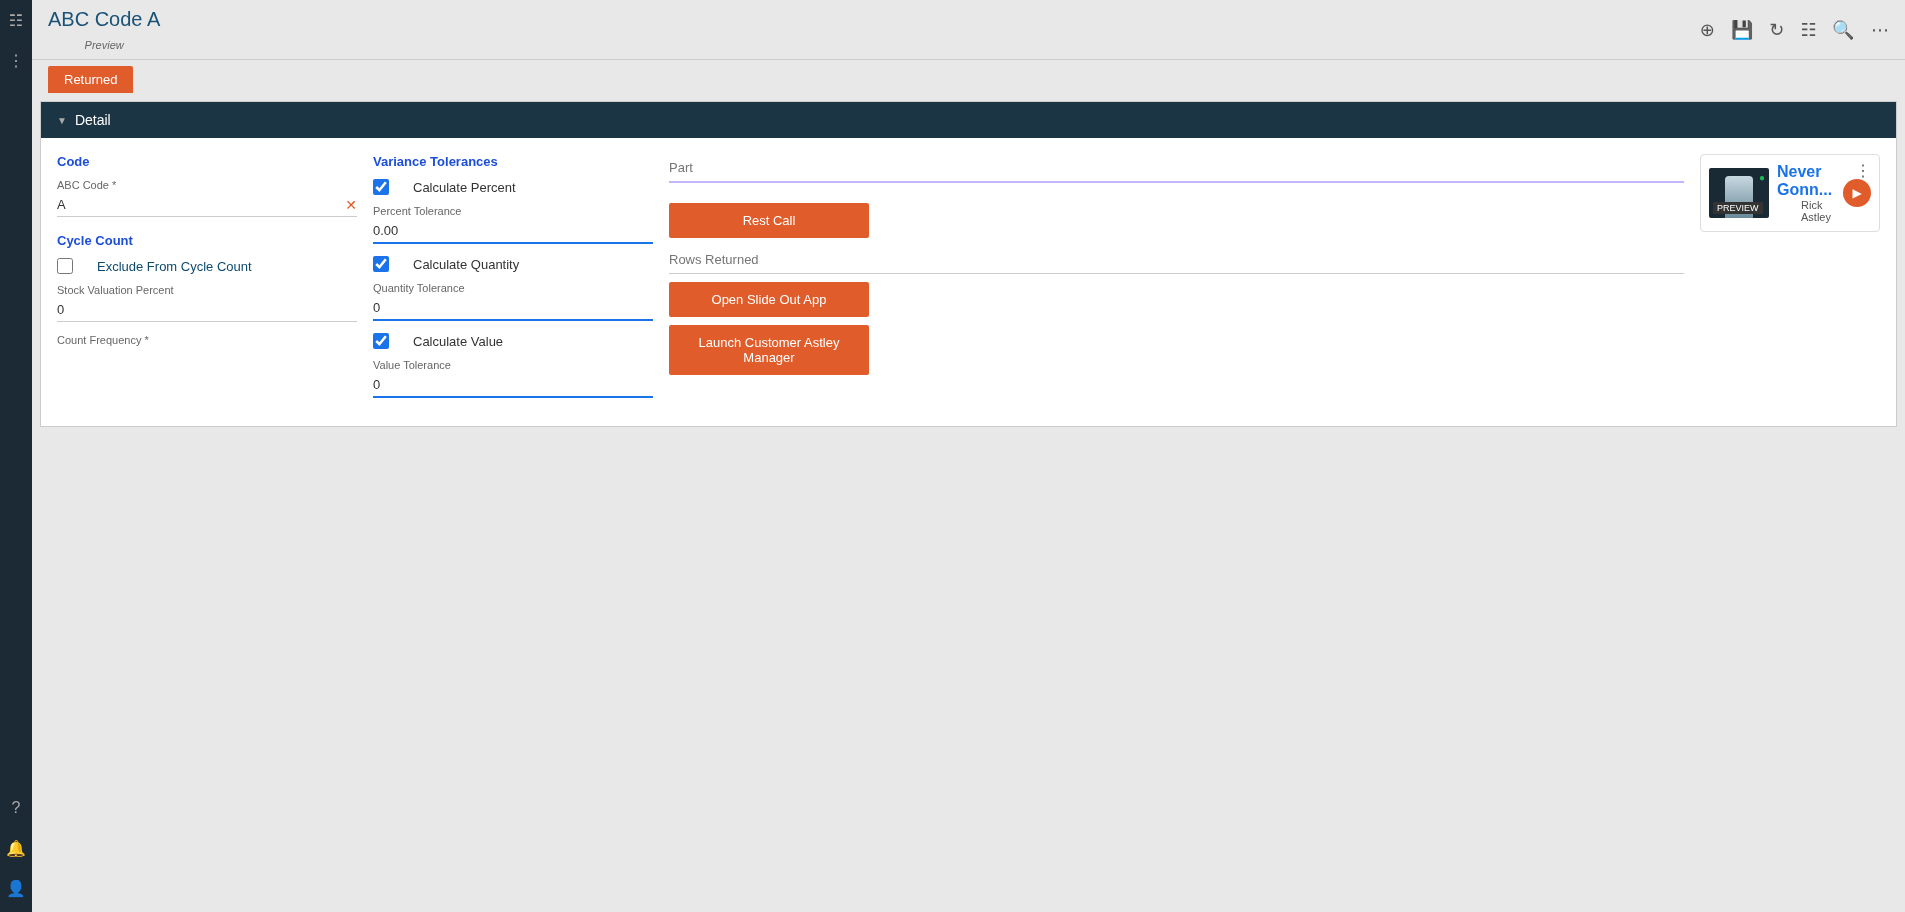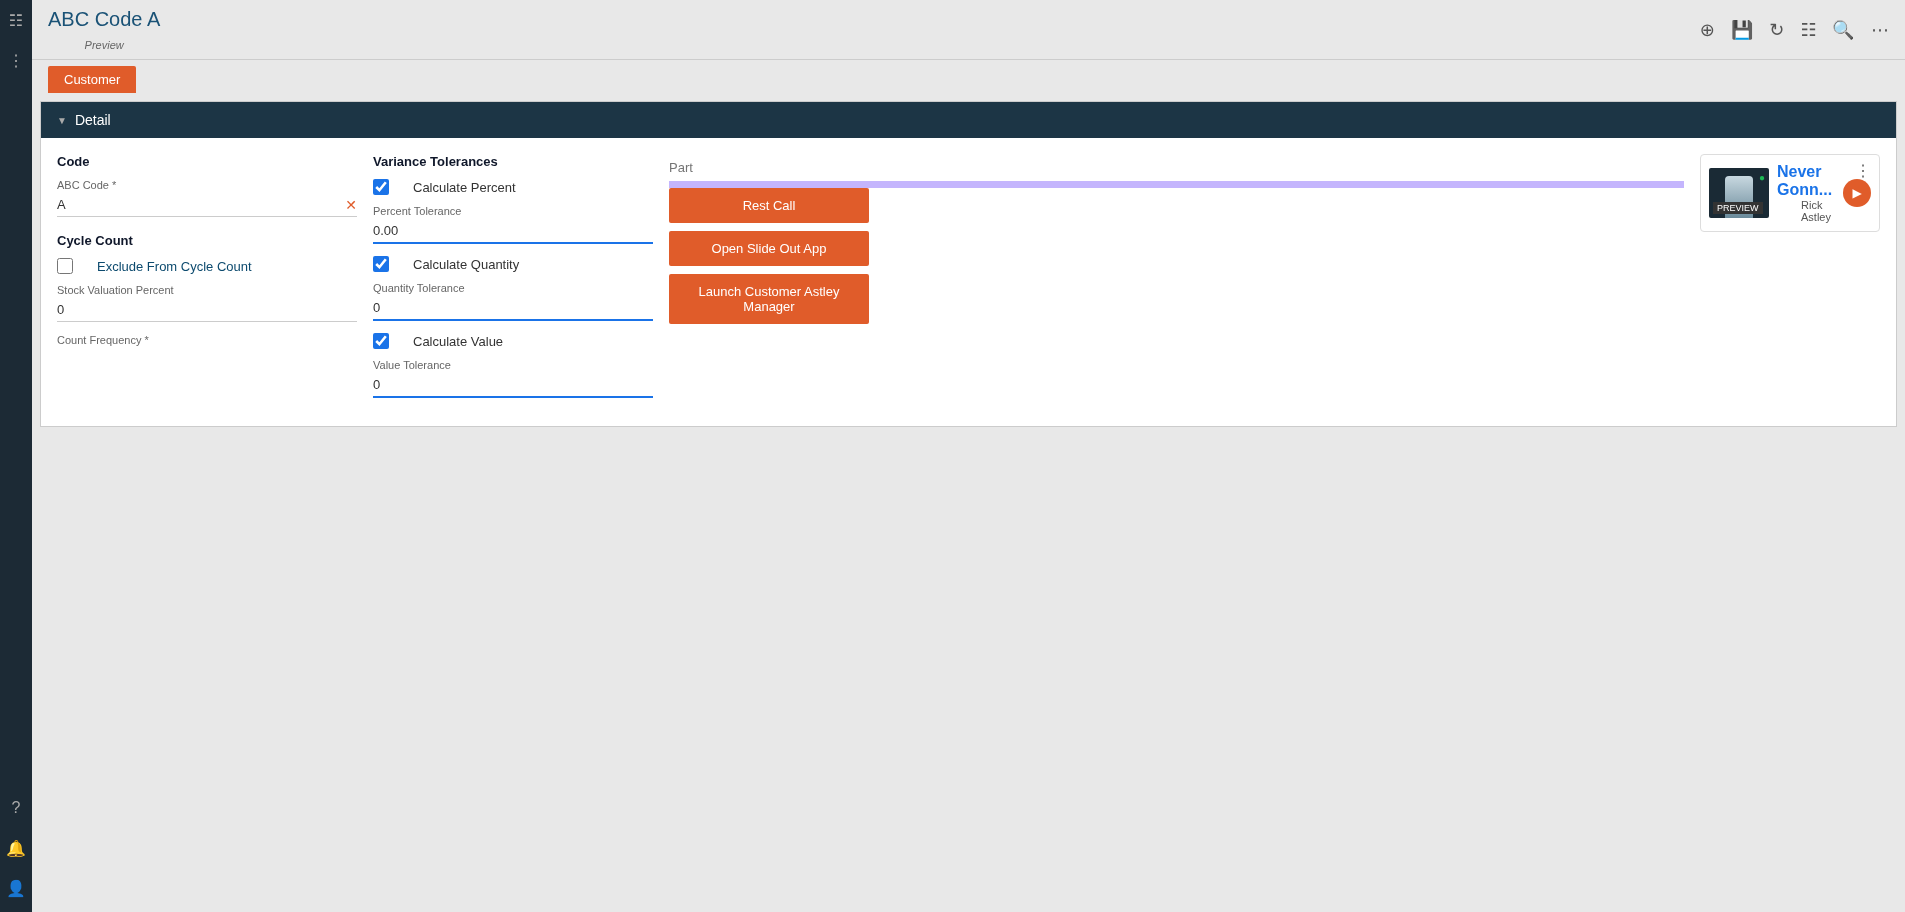--- a/index.html
+++ b/index.html
@@ -131,21 +131,21 @@
       display: grid;
       grid-template-columns: 300px 280px 1fr 180px;
       gap: 16px;
       align-items: start;
     }
 
     
     .col-section h3 {
       font-size: 13px;
       font-weight: 600;
-      color: #0f172a;
+      color: #1d4ed8;
       margin-bottom: 10px;
     }
 
     
     .field-group {
       margin-bottom: 12px;
     }
     .field-label {
       font-size: 11px;
       color: #666;
@@ -216,27 +216,27 @@
       margin-bottom: 8px;
       display: block;
       width: 200px;
       text-align: center;
     }
 
     
     .part-input {
       width: 100%;
       border: none;
-      border-bottom: 7px solid #c4b5fd;
+      border-bottom: 2px solid #c4b5fd;
       padding: 6px 0;
       font-size: 13px;
       background: transparent;
       outline: none;
       color: #999;
-      margin-bottom: 0;
+      margin-bottom: 20px;
     }
 
     
     .rows-returned-input {
       width: 100%;
       border: none;
       border-bottom: 1px solid #ccc;
       padding: 6px 0;
       font-size: 13px;
       background: transparent;
@@ -348,21 +348,21 @@
       <span class="header-icon">⊕</span>
       <span class="header-icon">💾</span>
       <span class="header-icon">↻</span>
       <span class="header-icon">☷</span>
       <span class="header-icon">🔍</span>
       <span class="header-icon">⋯</span>
     </div>
   </div>
 
   <div class="tab-bar">
-    <button class="tab-btn">Customer</button>
+    <button class="tab-btn">Returned</button>
   </div>
 
   <div class="content-area">
     <div class="detail-section">
 
       <div class="detail-header">
         <span class="detail-header-chevron">▼</span>
         <span>Detail</span>
       </div>
 
@@ -421,20 +421,21 @@
           </div>
           <div class="field-group">
             <span class="field-label">Value Tolerance</span>
             <input type="text" class="field-input tolerance-field" value="0" style="">
           </div>
         </div>
 
         <div class="col-section">
           <input type="text" class="part-input" placeholder="Part" style="">
           <button class="btn-orange">Rest Call</button>
+          <input type="text" class="rows-returned-input" placeholder="Rows Returned" style="">
           <button class="btn-orange">Open Slide Out App</button>
           <button class="btn-orange">Launch Customer Astley Manager</button>
         </div>
 
         <div class="col-section">
           <div class="music-widget">
             <span class="music-widget-dots">⋮</span>
             <div class="music-content">
               <div class="music-thumbnail">
                 <div style="position:absolute;bottom:0;left:50%;transform:translateX(-50%);width:28px;height:42px;background:linear-gradient(to bottom, #c8d8e0, #6a8a9a);border-radius:4px 4px 0 0;"></div>

